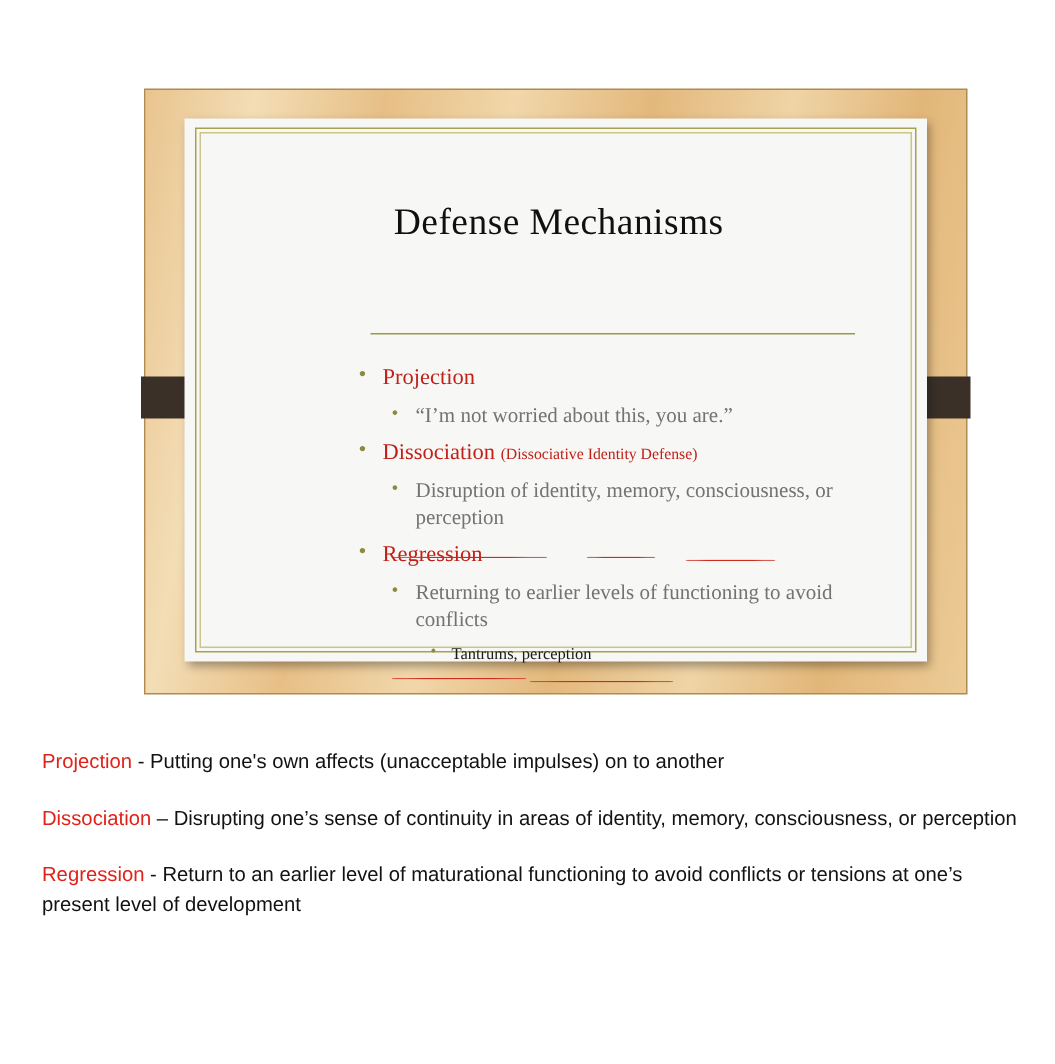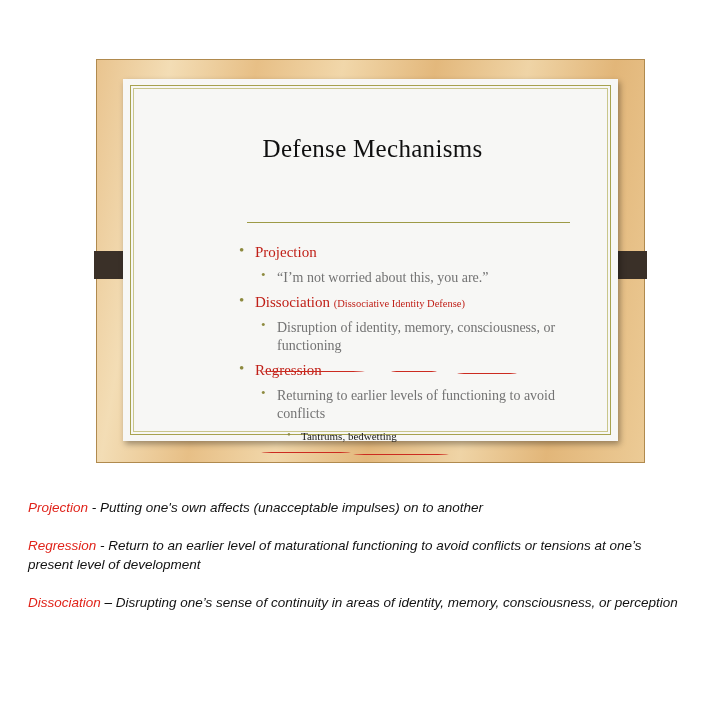--- a/index.html
+++ b/index.html
@@ -167,21 +167,21 @@
   
   .notes {
     position: absolute;
     left: 28px;
     top: 498px;
     width: 650px;
     font-size: 13.5px;
     line-height: 1.45;
     color: #121212;
   }
-  .note-p { margin-bottom: 18px; font-style: italic; }
+  .note-p { margin-bottom: 18px; }
   .term { color: #e0231a; }
 </style>
 </head>
 <body>
 
 <div class="slide-wrap">
 
   <div class="slide-frame"></div>
 
   <div class="clamp left"></div>
@@ -206,33 +206,33 @@
         <div class="lvl2">
           <span>“I’m not worried about this, you are.”</span>
         </div>
 
         <div class="lvl1">
           <span>Dissociation</span>
           <span class="paren">(Dissociative Identity Defense)</span>
         </div>
 
         <div class="lvl2">
-          <span>Disruption of identity, memory, consciousness, or functioning</span>
+          <span>Disruption of identity, memory, consciousness, or perception</span>
         </div>
 
         <div class="lvl1">
           <span>Regression</span>
         </div>
 
         <div class="lvl2">
           <span>Returning to earlier levels of functioning to avoid conflicts</span>
         </div>
 
         <div class="lvl3">
-          <span>Tantrums, bedwetting</span>
+          <span>Tantrums, perception</span>
         </div>
 
       </div>
 
       <div class="ul" style="left:104px; top:264px; width:104px;"></div>
       <div class="ul" style="left:234px; top:264px; width:46px;"></div>
       <div class="ul" style="left:300px; top:266px; width:60px;"></div>
       <div class="ul" style="left:104px; top:345px; width:90px;"></div>
       <div class="ul" style="left:196px; top:347px; width:96px;"></div>
 
@@ -240,20 +240,20 @@
   </div>
 </div>
 
 <div class="notes">
 
   <div class="note-p">
     <span class="term">Projection</span><span> - Putting one's own affects (unacceptable impulses) on to another</span>
   </div>
 
   <div class="note-p">
+    <span class="term">Dissociation</span><span> – Disrupting one’s sense of continuity in areas of identity, memory, consciousness, or perception</span>
+  </div>
+
+  <div class="note-p">
     <span class="term">Regression</span><span> - Return to an earlier level of maturational functioning to avoid conflicts or tensions at one’s present level of development</span>
   </div>
 
-  <div class="note-p">
-    <span class="term">Dissociation</span><span> – Disrupting one’s sense of continuity in areas of identity, memory, consciousness, or perception</span>
-  </div>
-
 </div>
 
 </body></html>

